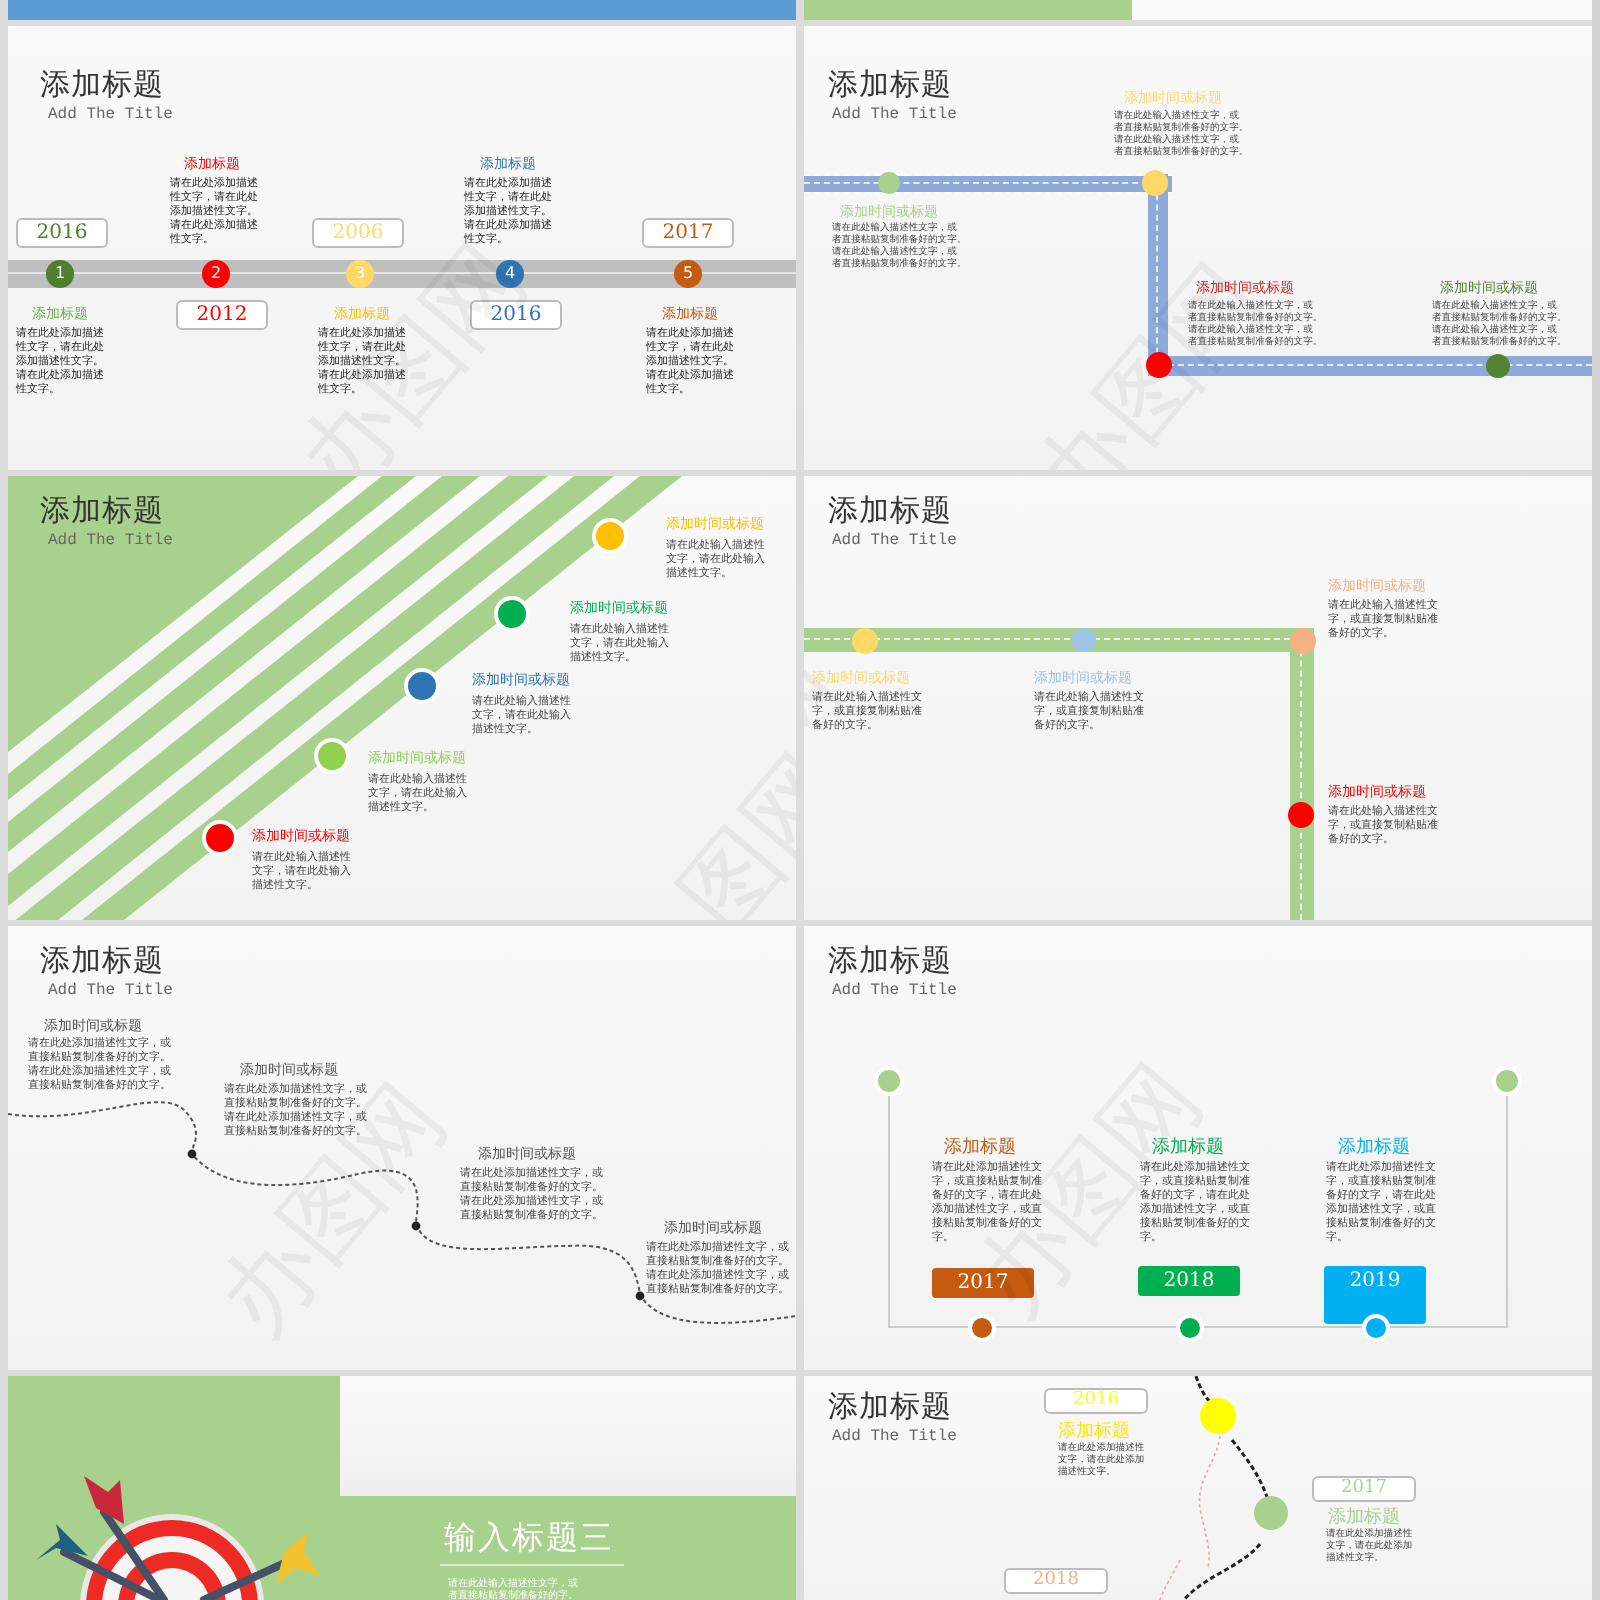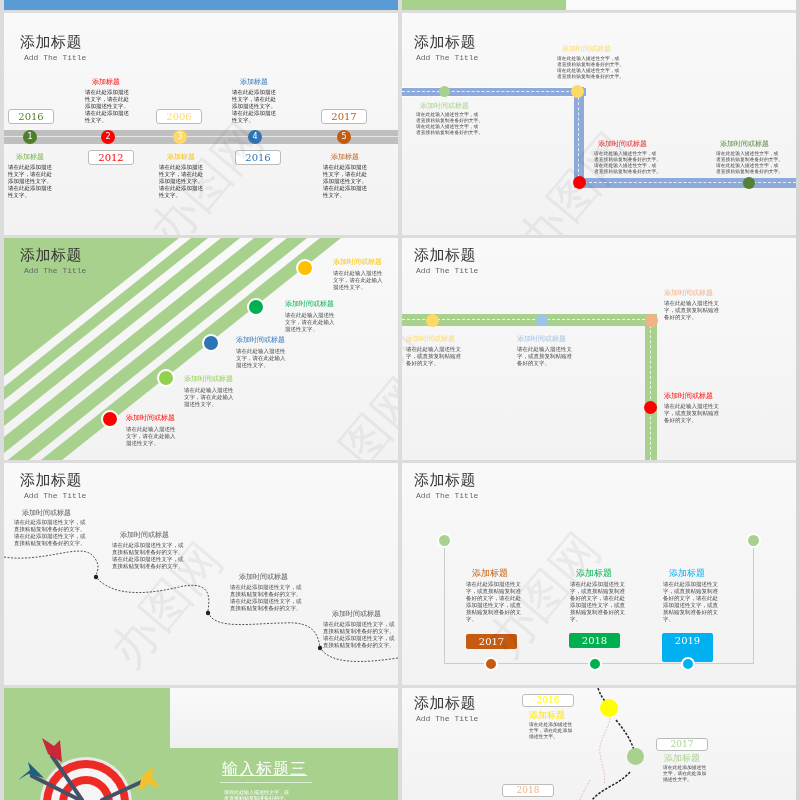--- a/index.html
+++ b/index.html
@@ -299,21 +299,21 @@
       <line x1="48" y1="68" x2="78" y2="112" stroke="#445166" stroke-width="4" stroke-linecap="round"></line>
       <polygon points="44,66 38,50 50,58 56,52 58,74" fill="#c8283a"></polygon>
 
       <line x1="28" y1="88" x2="76" y2="112" stroke="#445166" stroke-width="4" stroke-linecap="round"></line>
       <polygon points="24,86 14,92 26,82 24,74 40,90" fill="#1f5f82"></polygon>
 
       <line x1="146" y1="90" x2="98" y2="112" stroke="#445166" stroke-width="4" stroke-linecap="round"></line>
       <polygon points="148,88 156,100 144,96 134,104 138,88 150,78" fill="#f2c12e"></polygon>
     </svg>
 
-    <div class="abs" style="left:218px;top:71px;font-size:16px;color:#fff;font-family:'DejaVu Serif',serif;letter-spacing:1px;text-decoration:underline;">输入标题三</div>
+    <div class="abs" style="left:218px;top:71px;font-size:16px;color:#fff;font-family:'DejaVu Serif',serif;letter-spacing:1px;">输入标题三</div>
     <div class="abs" style="left:216px;top:94px;width:92px;height:1px;background:#d9ecd0;"></div>
     <div class="abs body-text" style="left:220px;top:101px;color:#fff;font-size:5px;line-height:6px;">请在此处输入描述性文字，或
 者直接粘贴复制准备好的字。</div>
   </div>
 
   <div class="slide" style="left:402px;top:688px;width:394px;height:112px;">
     <div class="title" style="left:12px;top:6px;">添加标题</div>
     <div class="subtitle" style="left:14px;top:26px;">Add The Title</div>
 
     <svg class="abs" style="left:0;top:0;" width="394" height="112" viewBox="0 0 394 112">

